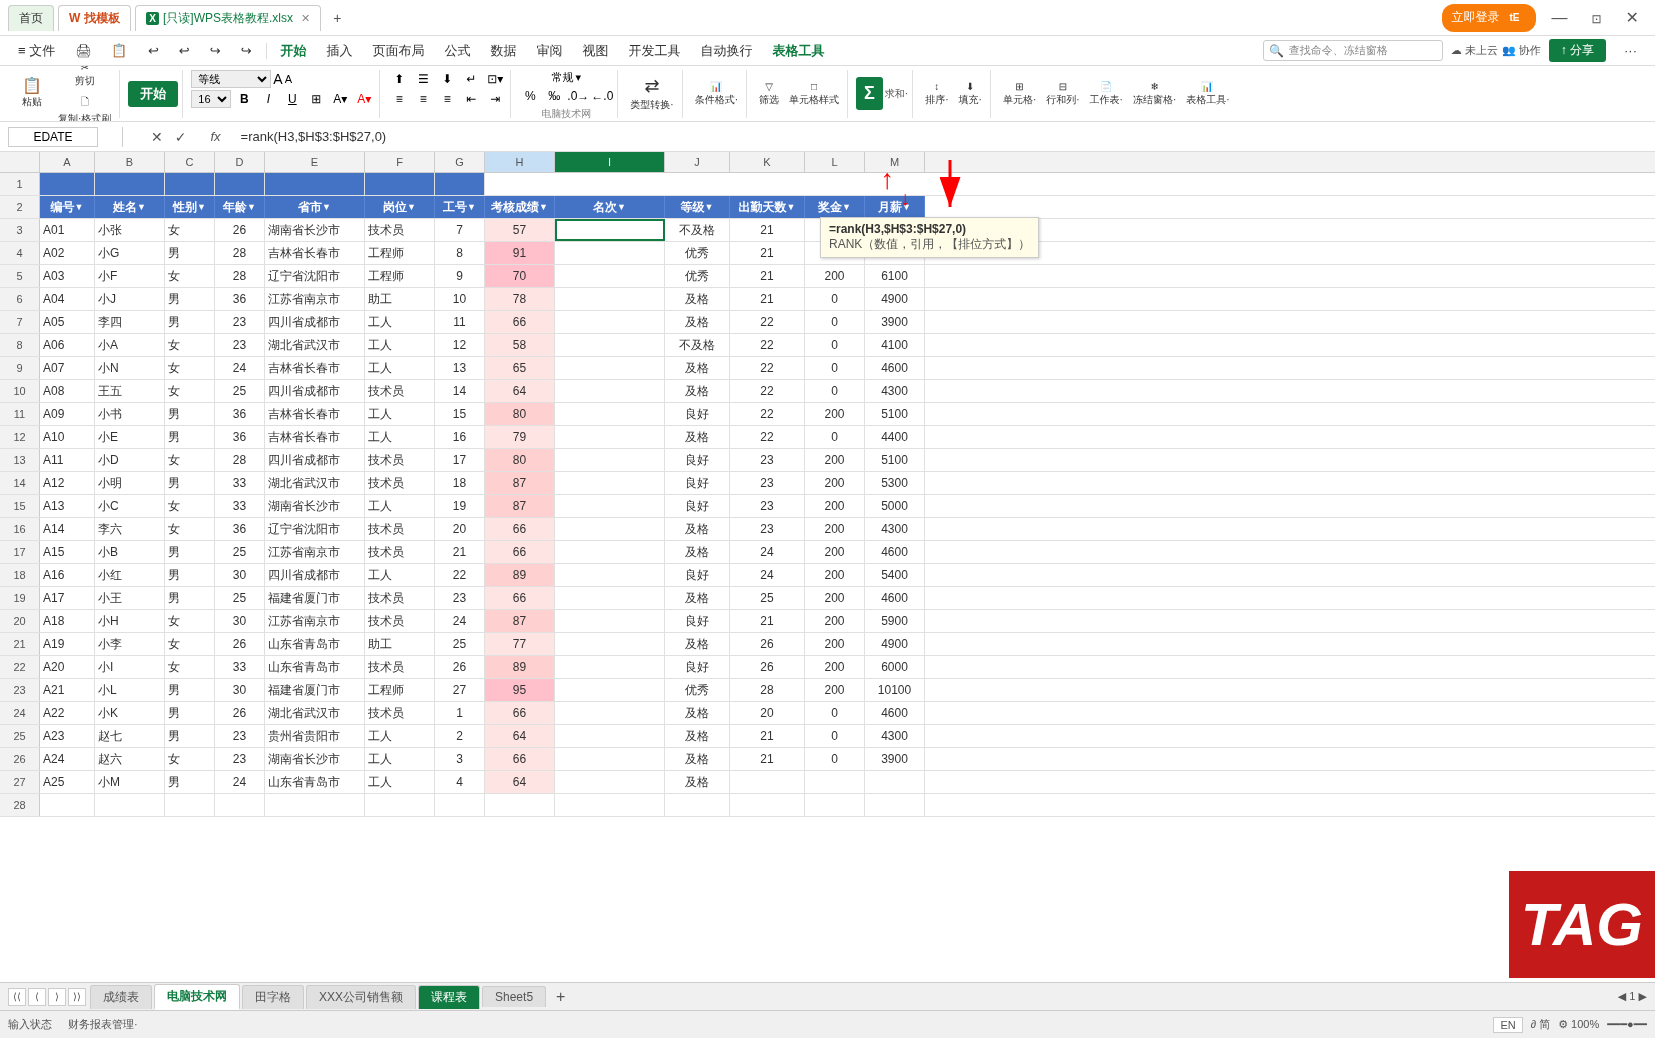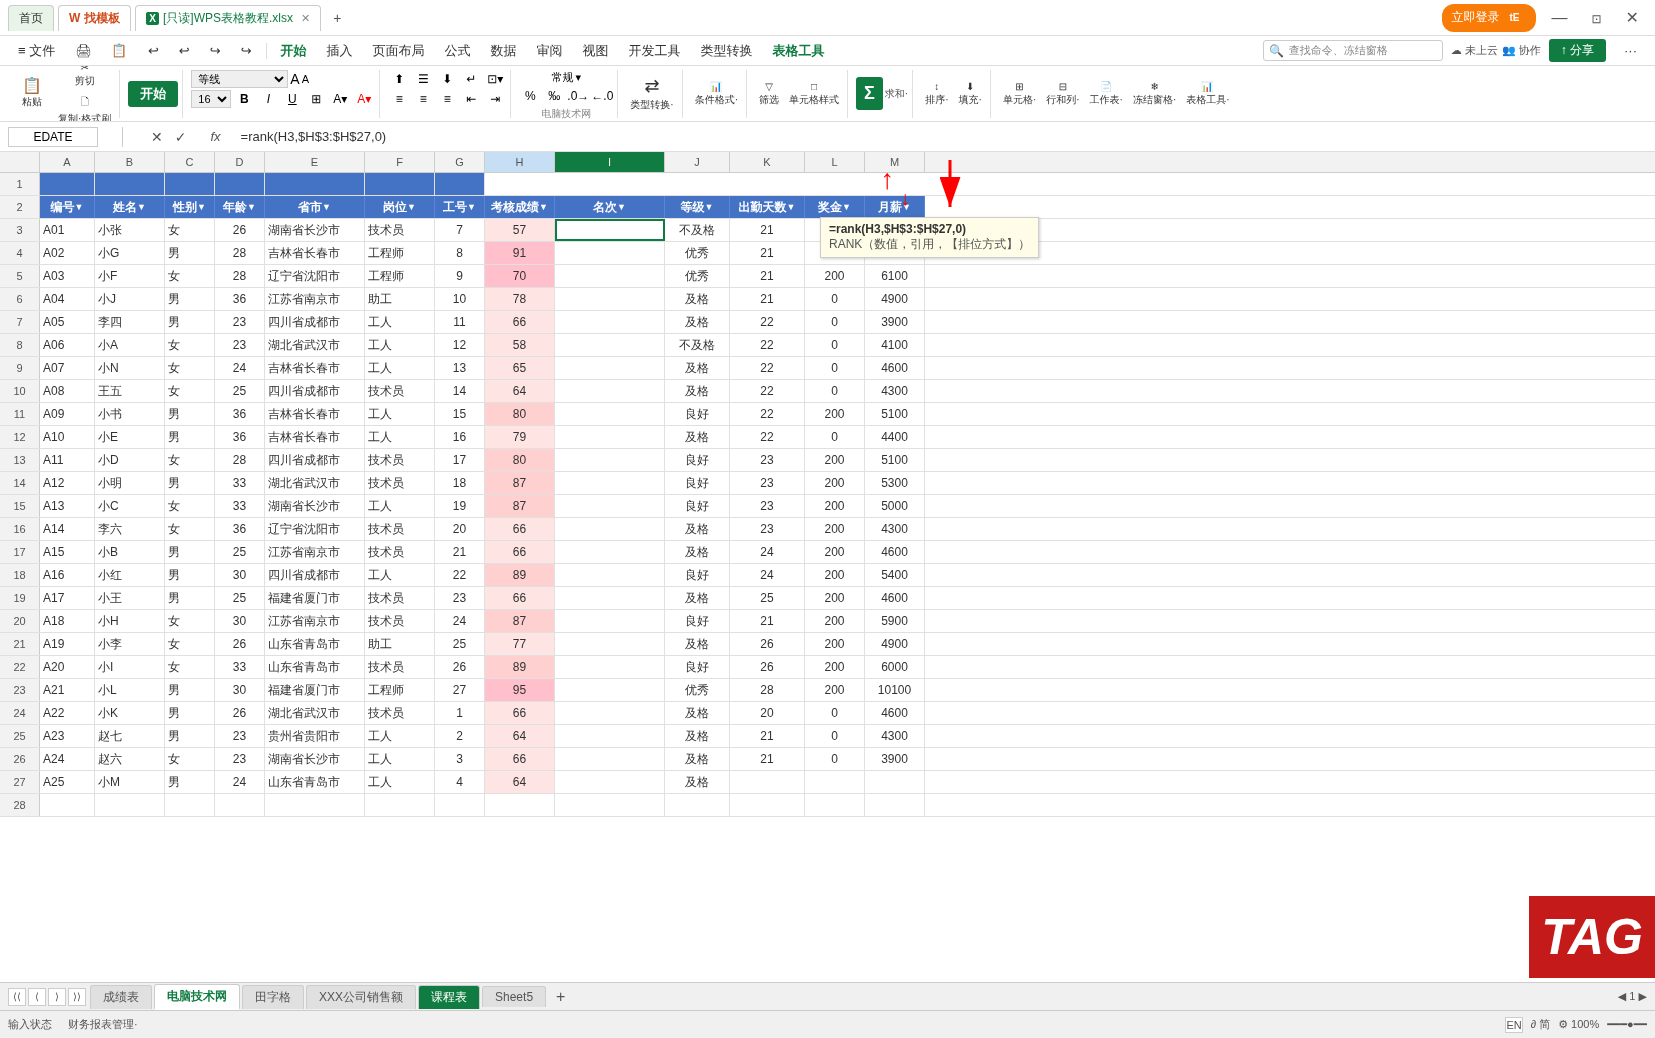--- a/index.html
+++ b/index.html
@@ -33,21 +33,21 @@
 
     
     .toolbar { height: 56px; background: #fff; display: flex; align-items: center; padding: 0 8px; border-bottom: 1px solid #ddd; gap: 4px; overflow: hidden; }
     .toolbar-group { display: flex; align-items: center; gap: 2px; padding: 0 4px; border-right: 1px solid #e0e0e0; height: 48px; }
     .toolbar-group:last-child { border-right: none; }
     .tb-btn { display: flex; flex-direction: column; align-items: center; justify-content: center; padding: 2px 4px; cursor: pointer; border-radius: 3px; min-width: 28px; font-size: 10px; color: #333; gap: 1px; }
     .tb-icon { font-size: 16px; line-height: 1; }
     .tb-label { font-size: 10px; white-space: nowrap; }
     .tb-btn-large { min-width: 40px; }
     .start-btn { background: #107c41; color: white; padding: 4px 12px; border-radius: 3px; font-size: 13px; cursor: pointer; font-weight: bold; }
-    .font-select { font-size: 11px; border: 1px solid #ccc; padding: 1px 2px; width: 97px; }
+    .font-select { font-size: 11px; border: 1px solid #ccc; padding: 1px 2px; width: 80px; }
     .font-size-select { font-size: 11px; border: 1px solid #ccc; padding: 1px 2px; width: 40px; }
     .format-row { display: flex; align-items: center; gap: 2px; }
     .fmt-btn { width: 22px; height: 18px; display: flex; align-items: center; justify-content: center; border: 1px solid transparent; cursor: pointer; font-size: 12px; border-radius: 2px; }
     .sigma-btn { background: #107c41; color: white; padding: 6px 8px; border-radius: 3px; font-size: 18px; cursor: pointer; font-weight: bold; }
 
     
     .formula-bar { height: 30px; background: #fff; display: flex; align-items: center; padding: 0 8px; border-bottom: 1px solid #ddd; gap: 20px; }
     .name-box { width: 90px; border: 1px solid #ccc; padding: 2px 6px; font-size: 12px; text-align: center; }
     .formula-separator { width: 1px; height: 20px; background: #ccc; margin: 0 4px; }
     .formula-icons { display: flex; gap: 4px; color: #555; font-size: 14px; }
@@ -75,21 +75,21 @@
     .sheet-nav-btn { width: 18px; height: 18px; display: flex; align-items: center; justify-content: center; cursor: pointer; color: #555; border: 1px solid #ccc; background: white; font-size: 10px; }
     .sheet-tab { padding: 3px 12px; background: #e0e0e0; border: 1px solid #ccc; border-bottom: none; cursor: pointer; font-size: 12px; color: #555; border-radius: 3px 3px 0 0; margin-right: 2px; }
     .sheet-tab.active { background: white; color: #107c41; font-weight: bold; border-bottom: 2px solid white; }
     .sheet-tab.active-green { background: #107c41; color: white; }
     .sheet-add { padding: 3px 8px; cursor: pointer; color: #555; font-size: 16px; }
     .sheet-tabs-right { margin-left: auto; display: flex; align-items: center; gap: 8px; font-size: 11px; color: #555; }
 
     
     .status-bar { height: 28px; background: #f0f0f0; display: flex; align-items: center; padding: 0 8px; border-top: 1px solid #ccc; font-size: 11px; color: #555; }
     .status-right { margin-left: auto; display: flex; align-items: center; gap: 8px; }
-    .lang-btn { border: 1px solid #ccc; padding: 1px 0; background: white; cursor: pointer; font-size: 11px; }
+    .lang-btn { border: 1px solid #ccc; padding: 1px 6px; background: white; cursor: pointer; font-size: 11px; }
 
     
     .watermark { position: fixed; bottom: 60px; right: 0; z-index: 200; }
     .watermark-bg { background: linear-gradient(135deg, #1a3a6b 0%, #1a3a6b 60%, #c41a1a 60%, #c41a1a 100%); padding: 15px 20px; }
     .watermark-tag { background: #c41a1a; color: white; font-size: 52px; font-weight: bold; font-style: italic; padding: 5px 15px; display: inline-block; }
 
     .grid-area { position: relative; }
     
     
     .w-a { width: 55px; min-width: 55px; }
@@ -150,21 +150,21 @@
   <div class="menu-item">↪</div>
   <div class="menu-separator"></div>
   <div class="menu-item active">开始</div>
   <div class="menu-item">插入</div>
   <div class="menu-item">页面布局</div>
   <div class="menu-item">公式</div>
   <div class="menu-item">数据</div>
   <div class="menu-item">审阅</div>
   <div class="menu-item">视图</div>
   <div class="menu-item">开发工具</div>
-  <div class="menu-item">类型转换</div>
+  <div class="menu-item">自动换行</div>
   <div class="menu-item" style="color:#107c41;font-weight:bold;">表格工具</div>
   <div class="menu-bar-right">
     <div class="search-box">
       <span>🔍</span>
       <span style="font-size:11px;">查找命令、冻结窗格</span>
     </div>
     <div class="cloud-btns">
       <span>☁ 未上云</span>
       <span style="cursor:pointer;">👥 协作</span>
     </div>
@@ -841,21 +841,21 @@
     <div class="lang-btn">
       <span>EN</span>
     </div>
     <span>∂ 简</span>
     <span>⚙ 100%</span>
     <span>━━━●━━</span>
   </div>
 </div>
 
 <div class="watermark">
-  <div class="watermark-tag" style="background:#c41a1a;color:white;font-size:50px;font-weight:bold;font-style:italic;padding:12px 12px;display:inline-block;vertical-align:top;">TAG</div>
+  <div class="watermark-tag" style="background:#c41a1a;color:white;font-size:60px;font-weight:bold;font-style:italic;padding:19px 12px;display:inline-block;vertical-align:top;">TAG</div>
 </div>
 
 <div style="position:fixed;top:155px;left:930px;z-index:200;pointer-events:none;">
   <svg width="80" height="60">
     <defs>
       <marker id="arrowhead" markerWidth="10" markerHeight="7" refX="10" refY="3.5" orient="auto">
         <polygon points="0 0, 10 3.5, 0 7" fill="red"></polygon>
       </marker>
     </defs>
     <line x1="20" y1="5" x2="20" y2="52" stroke="red" stroke-width="3" marker-end="url(#arrowhead)"></line>

